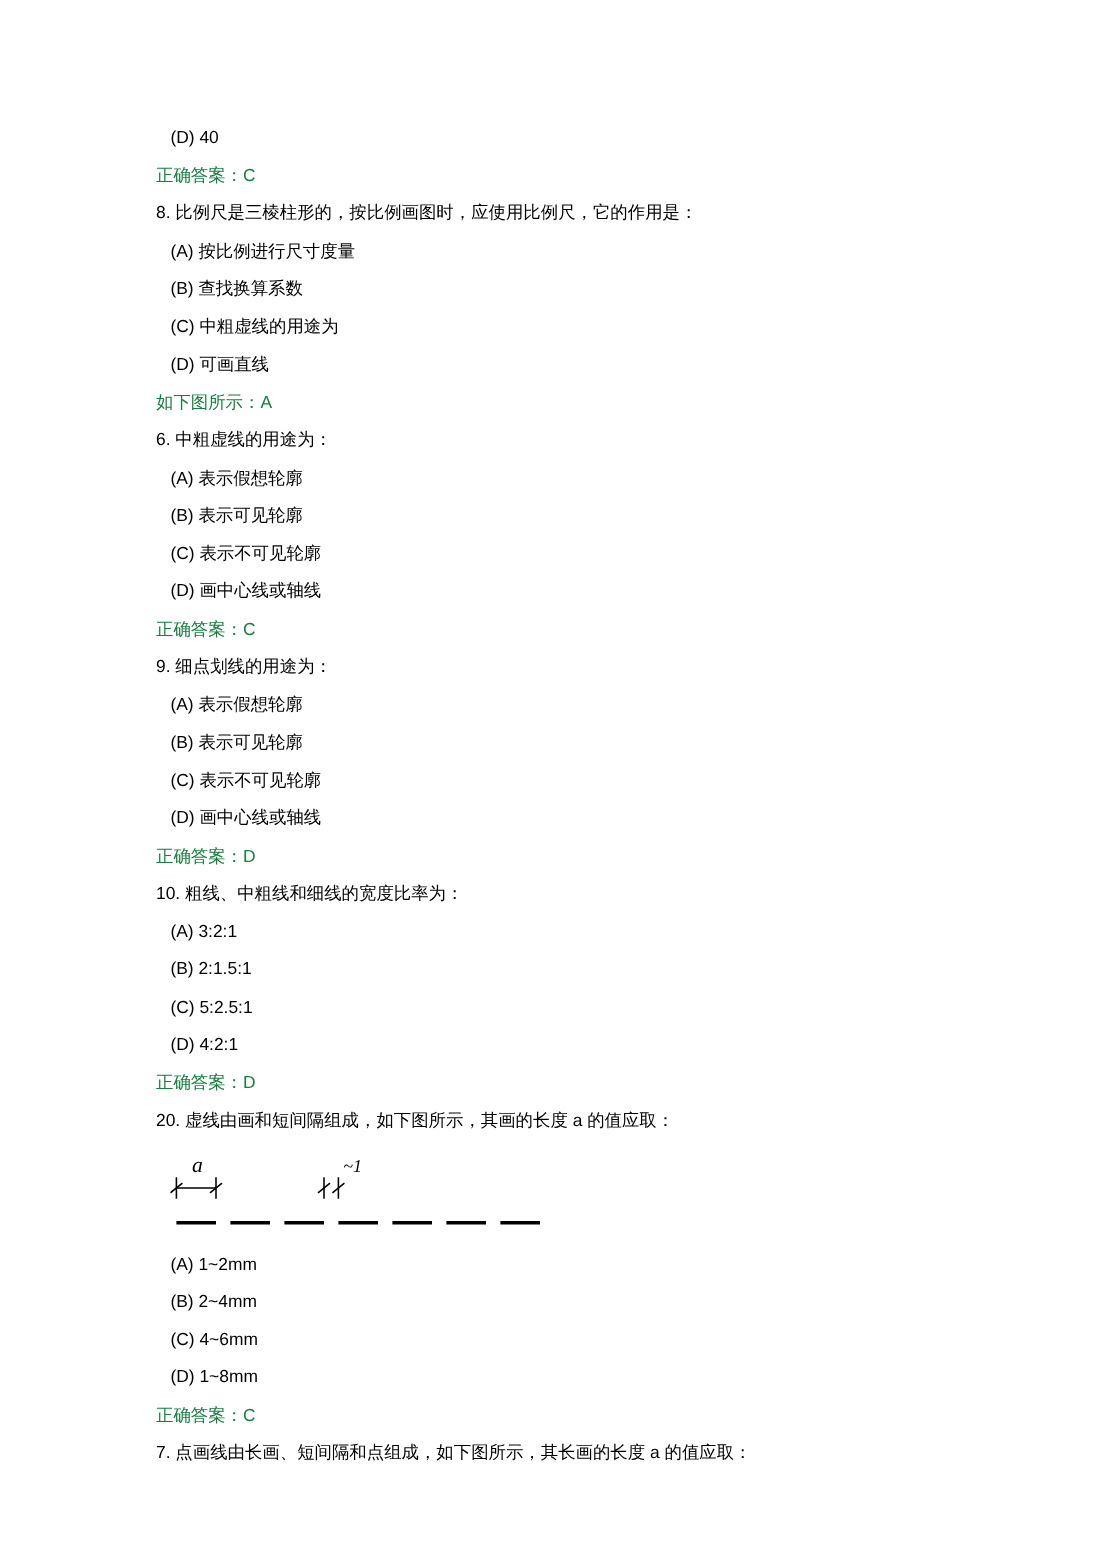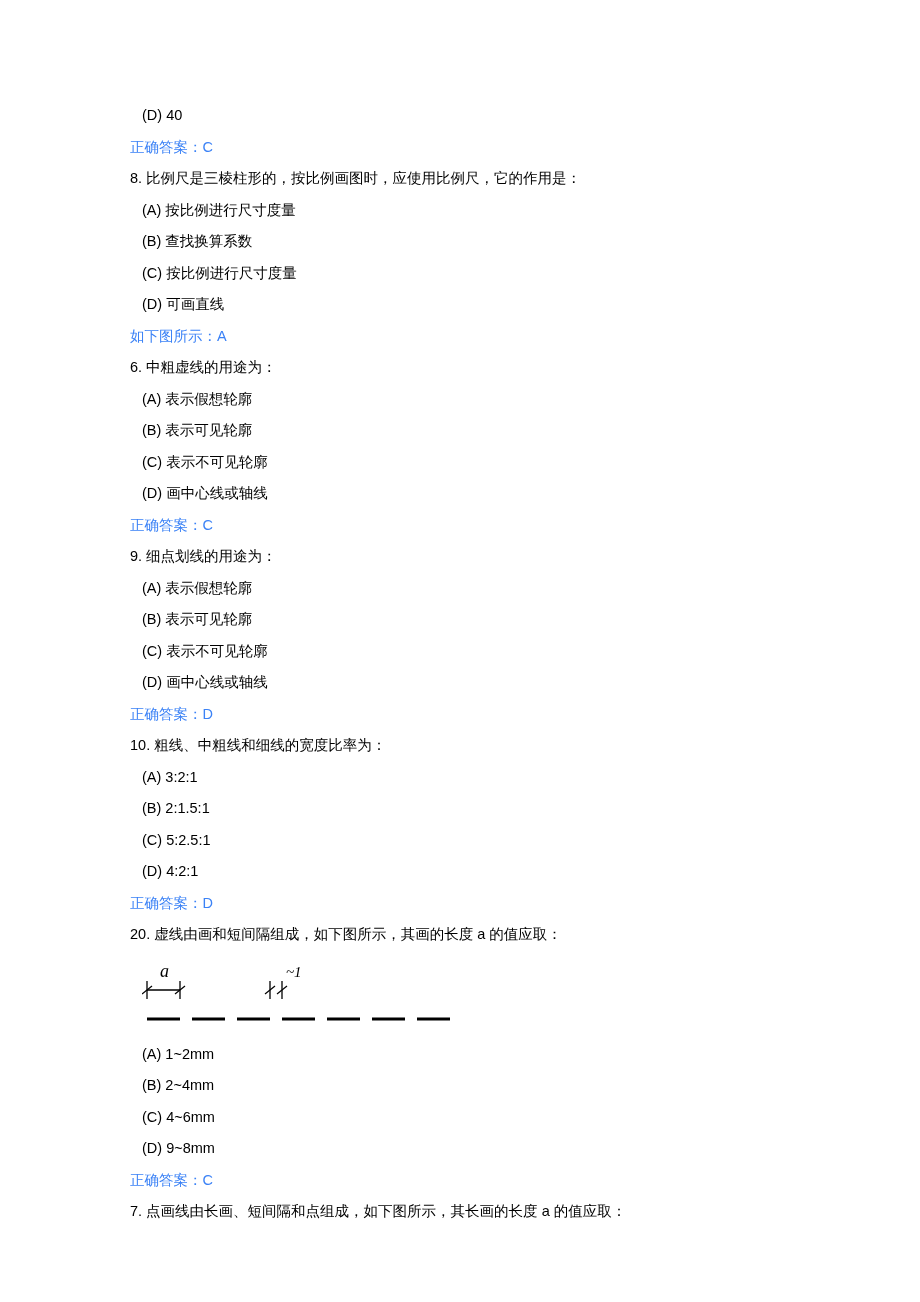--- a/index.html
+++ b/index.html
@@ -17,41 +17,41 @@
     line-height: 1.0;
   }
   .line {
     margin: 0 0 17px 0;
     white-space: pre-wrap;
   }
   .opt {
     margin: 0 0 17px 12px;
   }
   .answer {
-    color: #3b82f6;
+    color: #15803d;
     margin: 0 0 17px 0;
   }
   .figure {
     margin: 6px 0 18px 12px;
     width: 340px;
   }
   .figure svg {
     display: block;
   }
 </style>
 </head>
 <body>
 
 <div class="opt">(D) 40</div>
 <div class="answer">正确答案：C</div>
 
 <div class="line">8. 比例尺是三棱柱形的，按比例画图时，应使用比例尺，它的作用是：</div>
 <div class="opt">(A) 按比例进行尺寸度量</div>
 <div class="opt">(B) 查找换算系数</div>
-<div class="opt">(C) 按比例进行尺寸度量</div>
+<div class="opt">(C) 中粗虚线的用途为</div>
 <div class="opt">(D) 可画直线</div>
 <div class="answer">如下图所示：A</div>
 
 <div class="line">6. 中粗虚线的用途为：</div>
 <div class="opt">(A) 表示假想轮廓</div>
 <div class="opt">(B) 表示可见轮廓</div>
 <div class="opt">(C) 表示不可见轮廓</div>
 <div class="opt">(D) 画中心线或轴线</div>
 <div class="answer">正确答案：C</div>
 
@@ -102,16 +102,16 @@
       <line x1="140" y1="22" x2="140" y2="40"></line>
       <line x1="135" y1="35" x2="145" y2="27"></line>
     </g>
     <text x="144" y="18" font-family="serif" font-style="italic" font-size="15" fill="#000">~1</text>
   </svg>
 </div>
 
 <div class="opt">(A) 1~2mm</div>
 <div class="opt">(B) 2~4mm</div>
 <div class="opt">(C) 4~6mm</div>
-<div class="opt">(D) 9~8mm</div>
+<div class="opt">(D) 1~8mm</div>
 <div class="answer">正确答案：C</div>
 
 <div class="line">7. 点画线由长画、短间隔和点组成，如下图所示，其长画的长度 a 的值应取：</div>
 
 </body></html>

